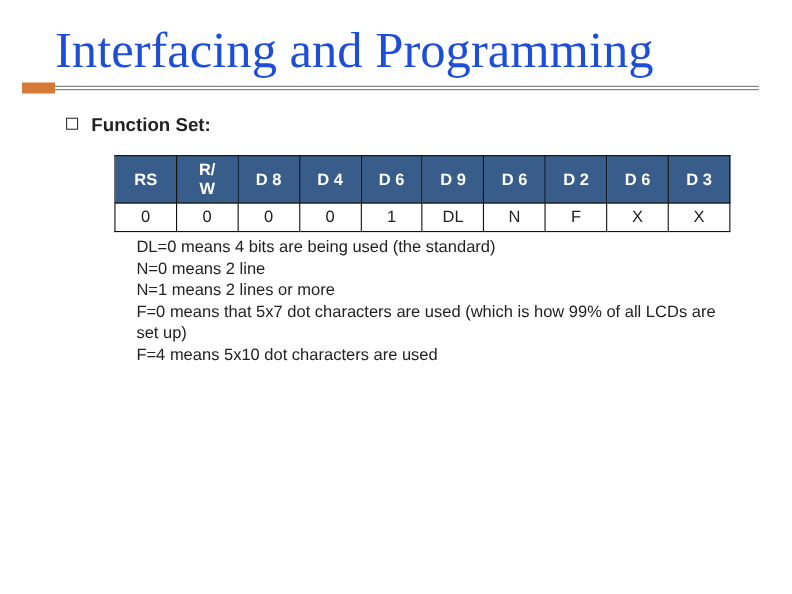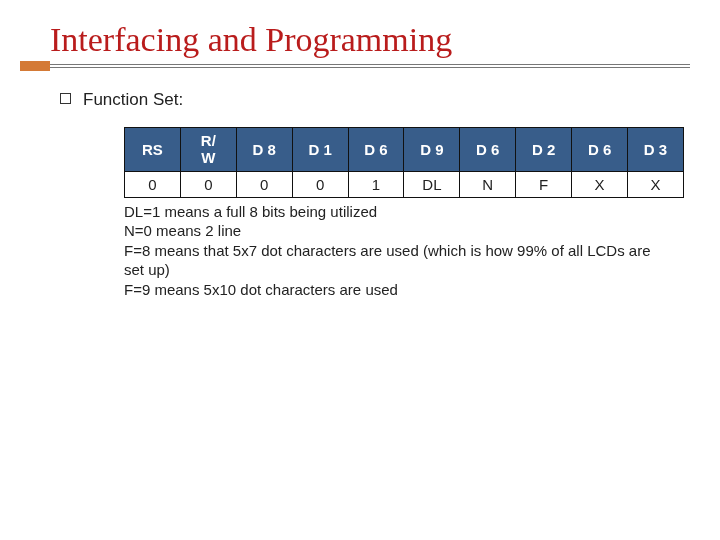--- a/index.html
+++ b/index.html
@@ -8,23 +8,23 @@
     height: 540px;
     background: #fff;
     font-family: Arial, Helvetica, sans-serif;
     color: #222;
     padding: 20px 30px 20px 20px;
     overflow: hidden;
   }
   .title-block { margin-bottom: 6px; }
   .title {
     font-family: Georgia, 'Times New Roman', serif;
-    font-size: 34px;
+    font-size: 46px;
     font-weight: 400;
-    color: #b91c1c;
+    color: #1d4ed8;
     line-height: 1.15;
     margin-left: 30px;
   }
   .rule-row {
     display: flex;
     align-items: center;
     height: 10px;
     margin-top: 2px;
   }
   .rule-accent {
@@ -50,24 +50,24 @@
     gap: 12px;
     font-size: 17px;
     line-height: 1.3;
   }
   .bullet-marker {
     width: 11px; height: 11px;
     border: 1.5px solid #333;
     margin-top: 4px;
     flex: none;
   }
-  .strong { font-weight: 400; }
+  .strong { font-weight: 700; }
   .table-wrap {
     margin-top: 16px;
-    margin-left: 64px;
+    margin-left: 44px;
     margin-right: 20px;
   }
   table {
     border-collapse: collapse;
     width: 560px;
     table-layout: fixed;
   }
   th, td {
     border: 1px solid #111;
     font-size: 15px;
@@ -111,21 +111,21 @@
   </div>
 
   <div class="table-wrap">
     <table>
       <thead>
         <tr>
           <th>RS</th>
           <th style="white-space:pre-line">R/
 W</th>
           <th>D 8</th>
-          <th>D 1</th>
+          <th>D 4</th>
           <th>D 6</th>
           <th>D 9</th>
           <th>D 6</th>
           <th>D 2</th>
           <th>D 6</th>
           <th>D 3</th>
         </tr>
       </thead>
       <tbody>
         <tr>
@@ -138,18 +138,19 @@
           <td>N</td>
           <td>F</td>
           <td>X</td>
           <td>X</td>
         </tr>
       </tbody>
     </table>
   </div>
 
   <div class="notes">
-    <div>DL=1 means a full 8 bits being utilized</div>
+    <div>DL=0 means 4 bits are being used (the standard)</div>
     <div>N=0 means 2 line</div>
-    <div>F=8 means that 5x7 dot characters are used (which is how 99% of all LCDs are set up)</div>
-    <div>F=9 means 5x10 dot characters are used</div>
+    <div>N=1 means 2 lines or more</div>
+    <div>F=0 means that 5x7 dot characters are used (which is how 99% of all LCDs are set up)</div>
+    <div>F=4 means 5x10 dot characters are used</div>
   </div>
 </div>
 
 </body></html>

